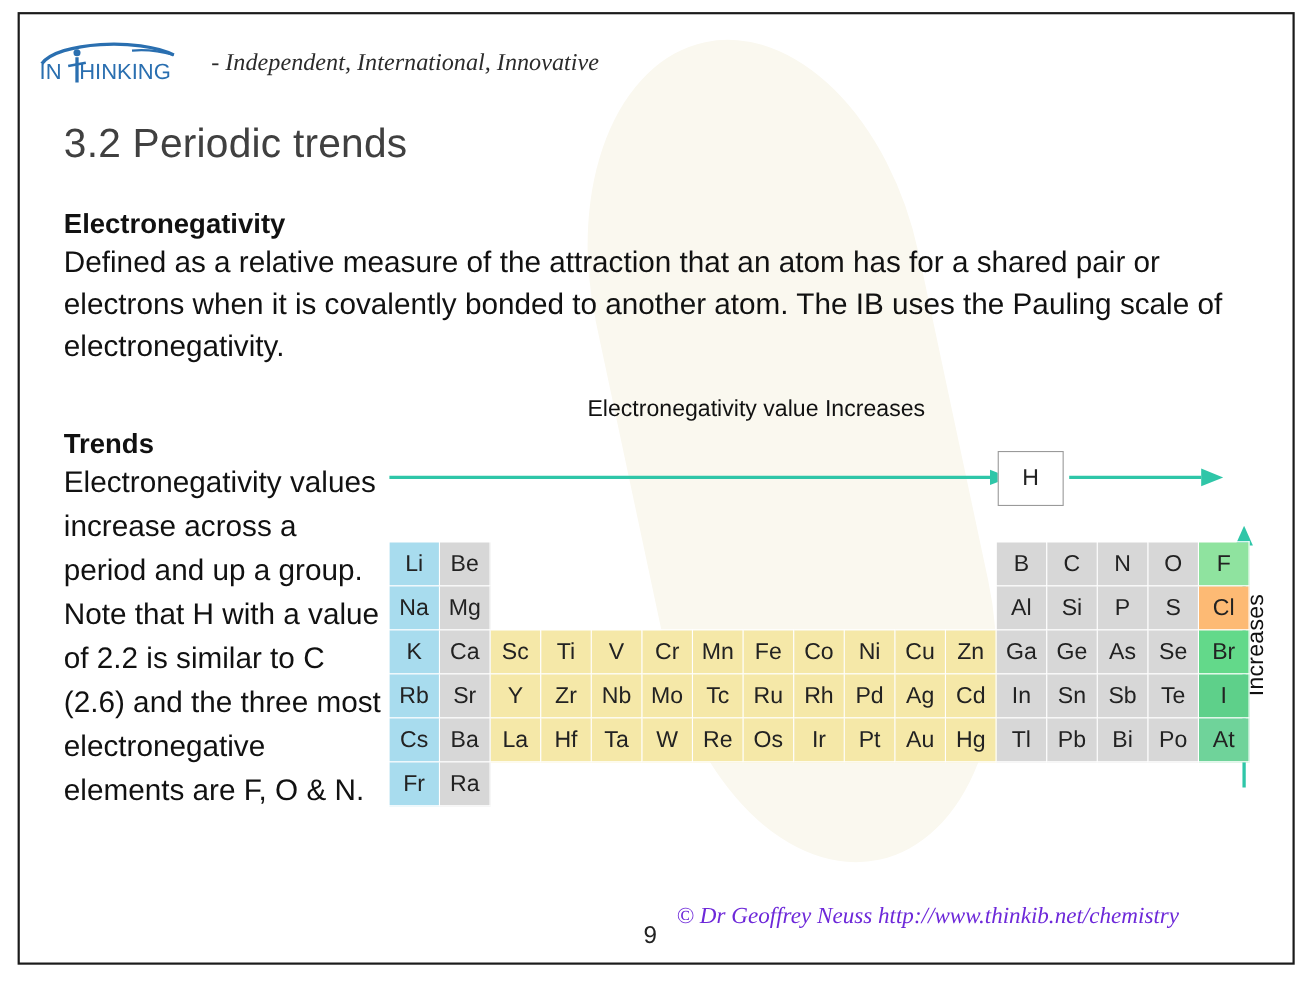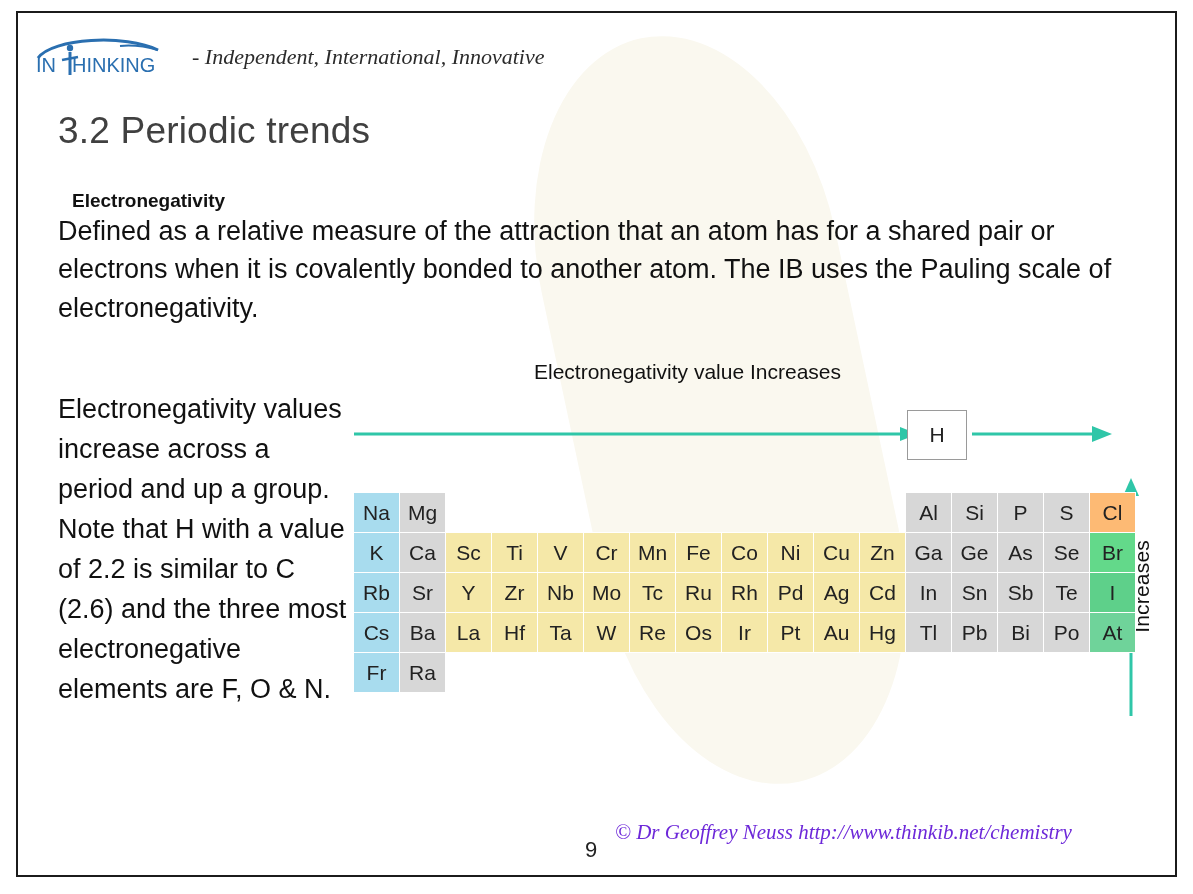--- a/index.html
+++ b/index.html
@@ -76,23 +76,22 @@
     top: 110px;
     font-size: 37px;
     font-weight: normal;
     color: #404040;
     letter-spacing: 0.2px;
   }
 
   
   .section-head {
     font-weight: bold;
-    font-size: 19px;
+    font-size: 25px;
     color: #111;
-    margin-left: 14px;
   }
   .para {
     font-size: 27px;
     color: #111;
     line-height: 1.42;
   }
   .eneg-block {
     position: absolute;
     left: 58px;
     top: 190px;
@@ -232,20 +231,21 @@
     </div>
 
     <div class="title">3.2 Periodic trends</div>
 
     <div class="eneg-block">
       <div class="section-head">Electronegativity</div>
       <div class="para">Defined as a relative measure of the attraction that an atom has for a shared pair or electrons when it is covalently bonded to another atom. The IB uses the Pauling scale of electronegativity.</div>
     </div>
 
     <div class="trends-block">
+      <div class="section-head">Trends</div>
       <div class="para">Electronegativity values increase across a period and up a group. Note that H with a value of 2.2 is similar to C (2.6) and the three most electronegative elements are F, O &amp; N.</div>
     </div>
 
     <div class="chart-caption">Electronegativity value Increases</div>
 
     <div class="top-arrow">
       <svg width="760" height="30" viewBox="0 0 760 30" xmlns="http://www.w3.org/2000/svg">
         <line x1="2" y1="15" x2="548" y2="15" stroke="#2fc6a8" stroke-width="3"></line>
         <polygon points="548,8 566,15 548,22" fill="#2fc6a8"></polygon>
         <line x1="620" y1="15" x2="740" y2="15" stroke="#2fc6a8" stroke-width="3"></line>
@@ -258,20 +258,39 @@
     <div class="right-arrow">
       <svg width="26" height="240" viewBox="0 0 26 240" xmlns="http://www.w3.org/2000/svg">
         <line x1="13" y1="238" x2="13" y2="16" stroke="#2fc6a8" stroke-width="3"></line>
         <polygon points="5,18 13,0 21,18" fill="#2fc6a8"></polygon>
       </svg>
     </div>
     <div class="right-label">Increases</div>
 
     <table class="ptable">
       <tbody>
+          <tr>
+            <td class="c-blue">Li</td>
+            <td class="c-gray">Be</td>
+            <td class="blank"></td>
+            <td class="blank"></td>
+            <td class="blank"></td>
+            <td class="blank"></td>
+            <td class="blank"></td>
+            <td class="blank"></td>
+            <td class="blank"></td>
+            <td class="blank"></td>
+            <td class="blank"></td>
+            <td class="blank"></td>
+            <td class="c-gray">B</td>
+            <td class="c-gray">C</td>
+            <td class="c-gray">N</td>
+            <td class="c-gray">O</td>
+            <td class="c-green1">F</td>
+          </tr>
           <tr>
             <td class="c-blue">Na</td>
             <td class="c-gray">Mg</td>
             <td class="blank"></td>
             <td class="blank"></td>
             <td class="blank"></td>
             <td class="blank"></td>
             <td class="blank"></td>
             <td class="blank"></td>
             <td class="blank"></td>

